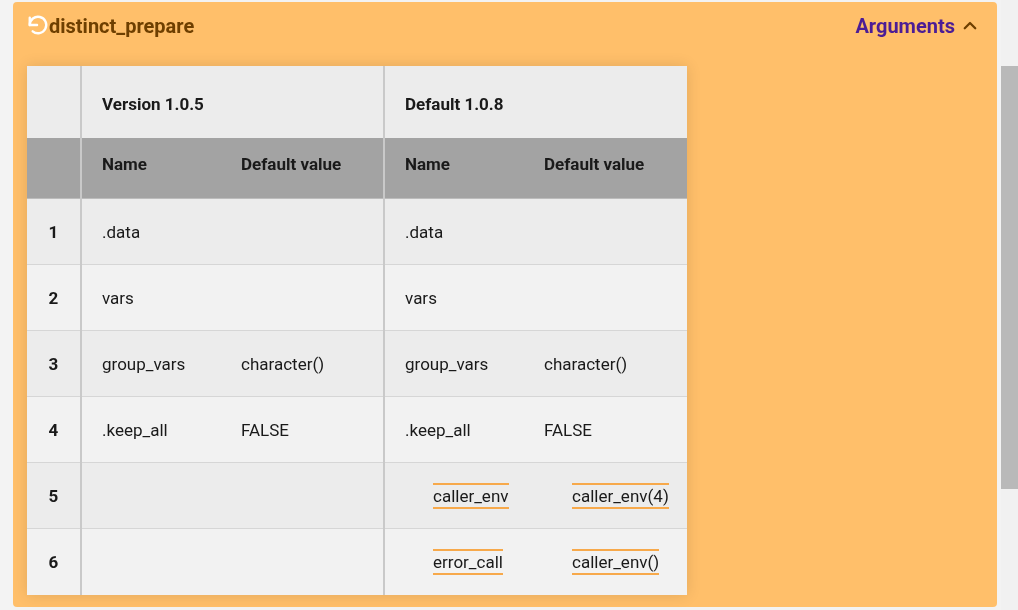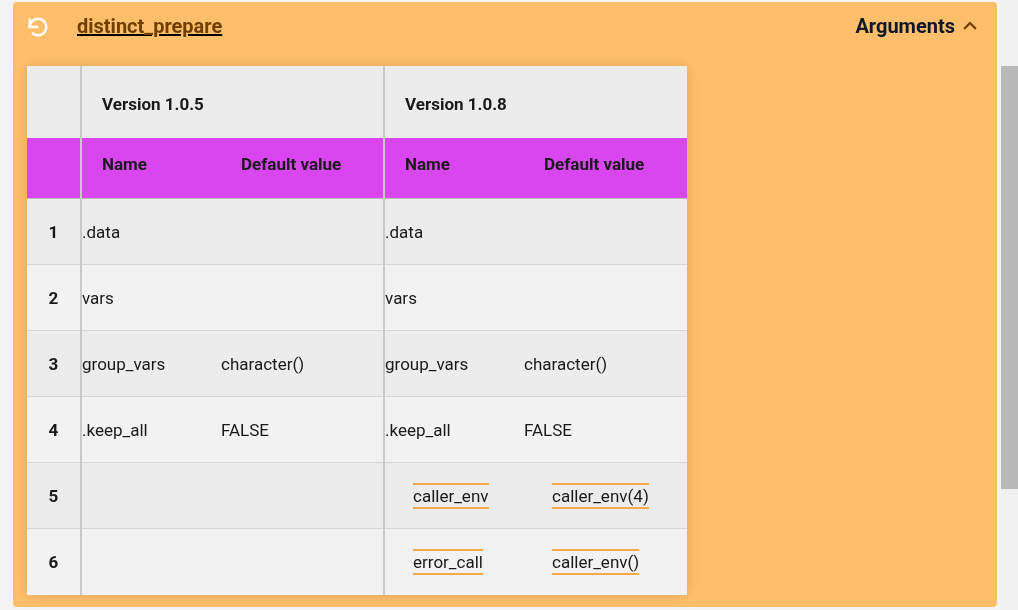--- a/index.html
+++ b/index.html
@@ -23,44 +23,43 @@
     border-radius: 4px;
   }
   .panel-header {
     display: flex;
     align-items: center;
     justify-content: space-between;
     padding: 12px 18px 12px 14px;
   }
   .panel-header-left {
     display: flex;
-    align-items: flex-end;
-    gap: 28px;
-    text-decoration: underline;
+    align-items: flex-start;
+    gap: 0;
   }
   .refresh-icon {
     width: 22px;
     height: 22px;
     display: inline-flex;
     align-items: center;
     justify-content: center;
   }
   .refresh-icon svg { display: block; }
   .panel-title {
     font-size: 20px;
     font-weight: 700;
     color: #6e3f00;
   }
   .panel-header-right {
     display: flex;
     align-items: center;
     gap: 6px;
     font-size: 20px;
     font-weight: 700;
-    color: #0f172a;
+    color: #4c1d95;
     cursor: pointer;
   }
   .chevron-up {
     width: 18px;
     height: 18px;
     display: inline-flex;
     align-items: center;
     justify-content: center;
   }
   .chevron-up svg { display: block; }
@@ -93,33 +92,33 @@
     background: #ececec;
     font-weight: 700;
     padding: 28px 0 24px 20px;
   }
   tr.version-row th:first-child { border-right: 2px solid #c9c9c9; }
   tr.version-row th.group-left  { border-right: 2px solid #c9c9c9; padding-left: 20px; margin-left: 40px; }
   tr.version-row th.corner { border-right: 2px solid #c9c9c9; }
 
   
   tr.subhead-row th {
-    background: #d946ef;
+    background: #a3a3a3;
     font-weight: 700;
     padding: 16px 0 24px 20px;
     border-bottom: 1px solid #bcbcbc;
   }
   tr.subhead-row th.idx   { border-right: 2px solid #c9c9c9; }
   tr.subhead-row th.sep-r { border-right: 2px solid #c9c9c9; }
 
   
   tbody tr { height: 66px; }
   tbody tr:nth-child(odd)  { background: #ececec; }
   tbody tr:nth-child(even) { background: #f2f2f2; }
-  tbody td { vertical-align: middle; }
+  tbody td { padding-left: 20px; vertical-align: middle; }
   tbody td.idx {
     text-align: center;
     font-weight: 700;
     padding-left: 0;
     border-right: 2px solid #c9c9c9;
   }
   tbody td.sep-r { border-right: 2px solid #c9c9c9; }
   tbody tr:not(:last-child) td { border-bottom: 1px solid #d6d6d6; }
 
   .hl {
@@ -180,21 +179,21 @@
         <col class="idx">
         <col class="name">
           <col class="defv">
         <col class="name">
           <col class="defv">
       </colgroup>
       <thead>
         <tr class="version-row">
           <th class="corner"></th>
           <th colspan="2" class="group-left">Version 1.0.5</th>
-          <th colspan="2">Version 1.0.8</th>
+          <th colspan="2">Default 1.0.8</th>
         </tr>
         <tr class="subhead-row">
           <th class="idx"></th>
           <th>Name</th>
           <th class="sep-r">Default value</th>
           <th>Name</th>
           <th>Default value</th>
         </tr>
       </thead>
       <tbody id="tbody">

